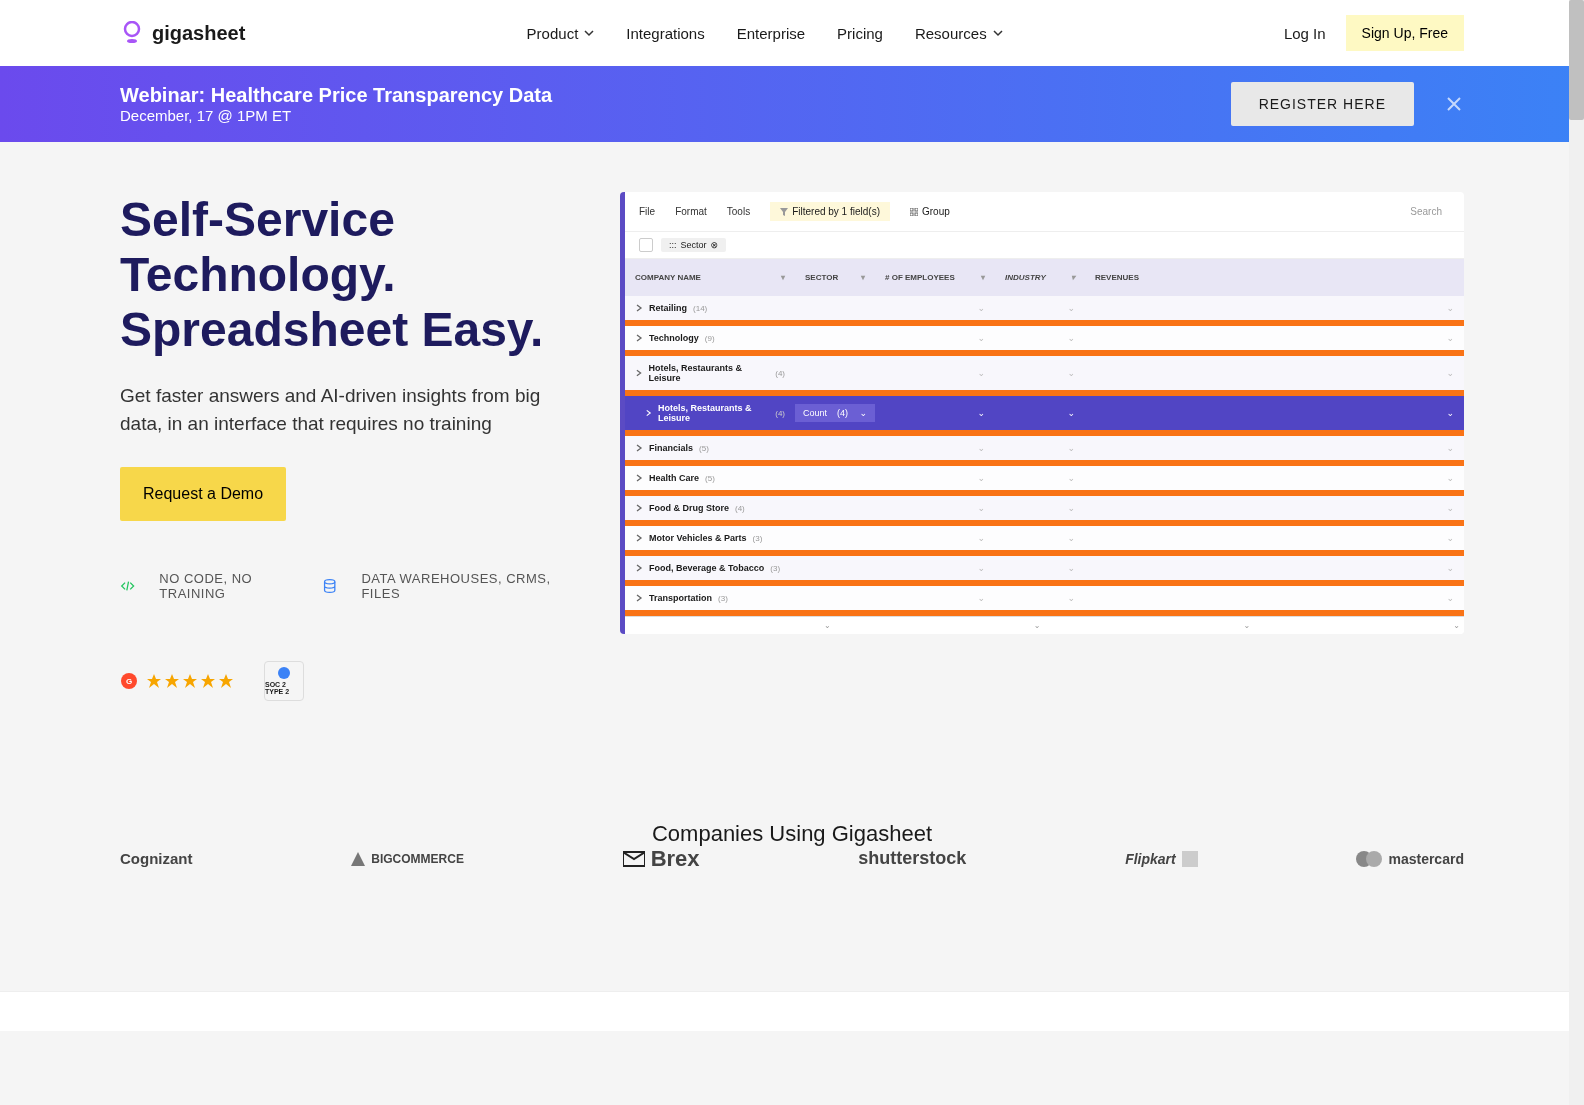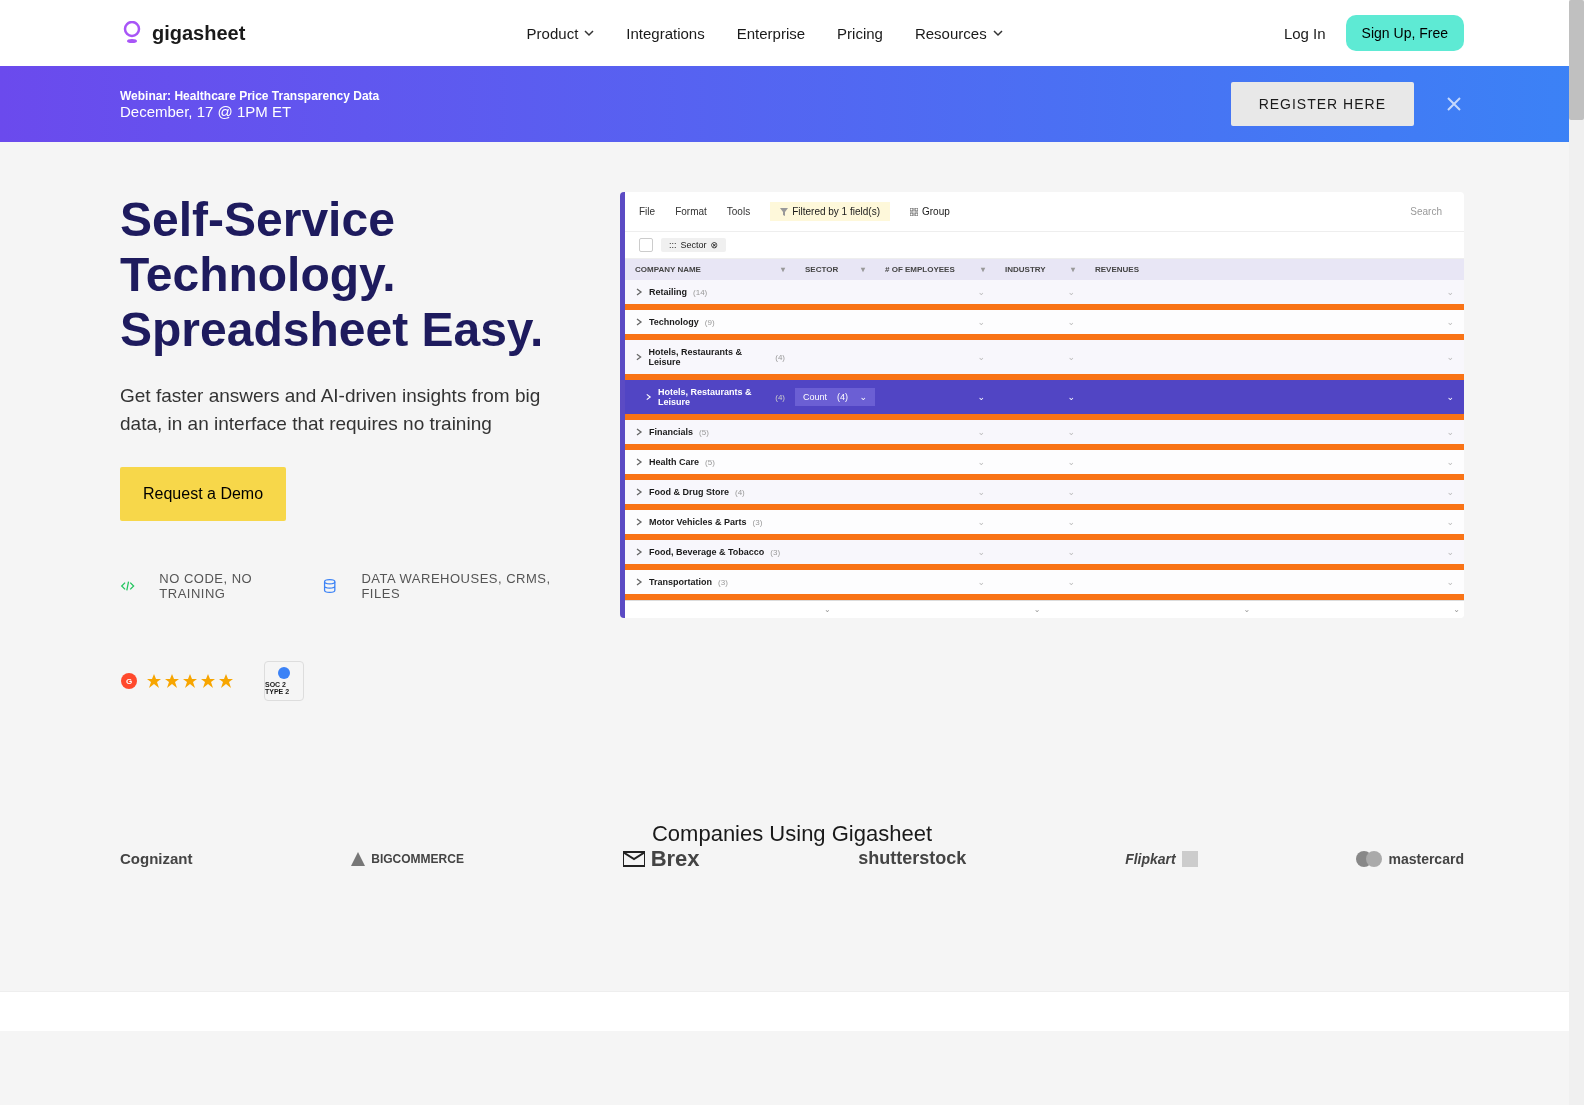--- a/index.html
+++ b/index.html
@@ -8,26 +8,26 @@
 
 .header { background: #fff; padding: 15px 120px; display: flex; align-items: center; justify-content: space-between; }
 .logo { display: flex; align-items: center; gap: 8px; }
 .logo-mark { width: 24px; height: 24px; }
 .logo-text { font-size: 20px; font-weight: 700; color: #1a1a1a; }
 .nav { display: flex; align-items: center; gap: 32px; }
 .nav-item { font-size: 15px; color: #1a1a1a; cursor: pointer; display: flex; align-items: center; gap: 6px; }
 .nav-item svg { width: 10px; height: 10px; }
 .header-right { display: flex; align-items: center; gap: 20px; }
 .login-link { font-size: 15px; color: #1a1a1a; cursor: pointer; }
-.signup-btn { background: #5eead4; border: none; padding: 10px 16px; font-size: 14px; cursor: pointer; border-radius: 10px; }
+.signup-btn { background: #fef9c3; border: none; padding: 10px 16px; font-size: 14px; cursor: pointer; border-radius: 0; }
 
 
 .banner { background: linear-gradient(90deg, #6b4aed 0%, #3b82f6 100%); padding: 16px 120px; display: flex; align-items: center; justify-content: space-between; color: #fff; }
 .banner-text { display: flex; flex-direction: column; }
-.banner-title { font-weight: 700; font-size: 12px; }
+.banner-title { font-weight: 700; font-size: 20px; }
 .banner-sub { font-size: 15px; }
 .banner-right { display: flex; align-items: center; gap: 30px; }
 .register-btn { background: #e8e8e8; color: #1a1a1a; border: none; padding: 14px 28px; font-size: 14px; letter-spacing: 1px; cursor: pointer; border-radius: 2px; }
 .banner-close { width: 20px; height: 20px; cursor: pointer; fill: #fff; opacity: 0.7; }
 
 
 .hero { display: flex; padding: 50px 120px 80px; gap: 60px; align-items: flex-start; }
 .hero-left { flex: 0 0 440px; }
 .hero-title { font-size: 48px; font-weight: 800; color: #1e1b5e; line-height: 1.15; margin-bottom: 24px; }
 .hero-sub { font-size: 19px; color: #333; line-height: 1.5; margin-bottom: 28px; }
@@ -47,25 +47,25 @@
 .screenshot { flex: 1; background: #fff; border-left: 5px solid #5b4bc4; border-radius: 4px; overflow: hidden; font-size: 10px; }
 .ss-toolbar { display: flex; padding: 10px 14px; gap: 20px; align-items: center; border-bottom: 1px solid #eee; }
 .ss-menu { font-size: 10px; color: #333; }
 .ss-filter { background: #fef8da; padding: 4px 10px; font-size: 10px; border-radius: 0; display: flex; align-items: center; gap: 4px; }
 .ss-group { font-size: 10px; display: flex; align-items: center; gap: 4px; }
 .ss-search { margin-left: auto; color: #999; font-size: 10px; padding: 2px 8px; }
 .ss-chips { padding: 6px 14px; display: flex; gap: 8px; align-items: center; border-bottom: 1px solid #eee; }
 .ss-chip-icon { width: 14px; height: 14px; border: 1px solid #ccc; border-radius: 2px; }
 .ss-chip { background: #f0f0f0; padding: 2px 8px; font-size: 9px; border-radius: 2px; display: flex; align-items: center; gap: 4px; }
 .ss-headers { display: flex; background: #e8e6f5; }
-.ss-header { padding: 6px 10px; font-size: 8px; font-weight: 700; color: #444; display: flex; align-items: center; justify-content: space-between; }
+.ss-header { padding: 14px 10px; font-size: 8px; font-weight: 700; color: #444; display: flex; align-items: center; justify-content: space-between; }
 .ss-header.c0 { flex: 0 0 170px; }
 .ss-header.c1 { flex: 0 0 80px; }
 .ss-header.c2 { flex: 0 0 120px; }
-.ss-header.c3 { flex: 0 0 90px; }
+.ss-header.c3 { flex: 0 0 90px; font-style: italic; }
 .ss-header.c4 { flex: 1; }
 .ss-chev { font-size: 8px; color: #999; }
 .ss-row { display: flex; border-bottom: 6px solid #f97316; background: #f8f7fc; align-items: center; }
 .ss-row:nth-child(even) { background: #fdfdfe; }
 .ss-row.highlight { background: #5145c4; color: #fff; }
 .ss-cell { padding: 7px 10px; font-size: 9px; display: flex; align-items: center; gap: 6px; }
 .ss-cell.c0 { flex: 0 0 170px; }
 .ss-cell.c1 { flex: 0 0 80px; }
 .ss-cell.c2 { flex: 0 0 120px; }
 .ss-cell.c3 { flex: 0 0 90px; }

